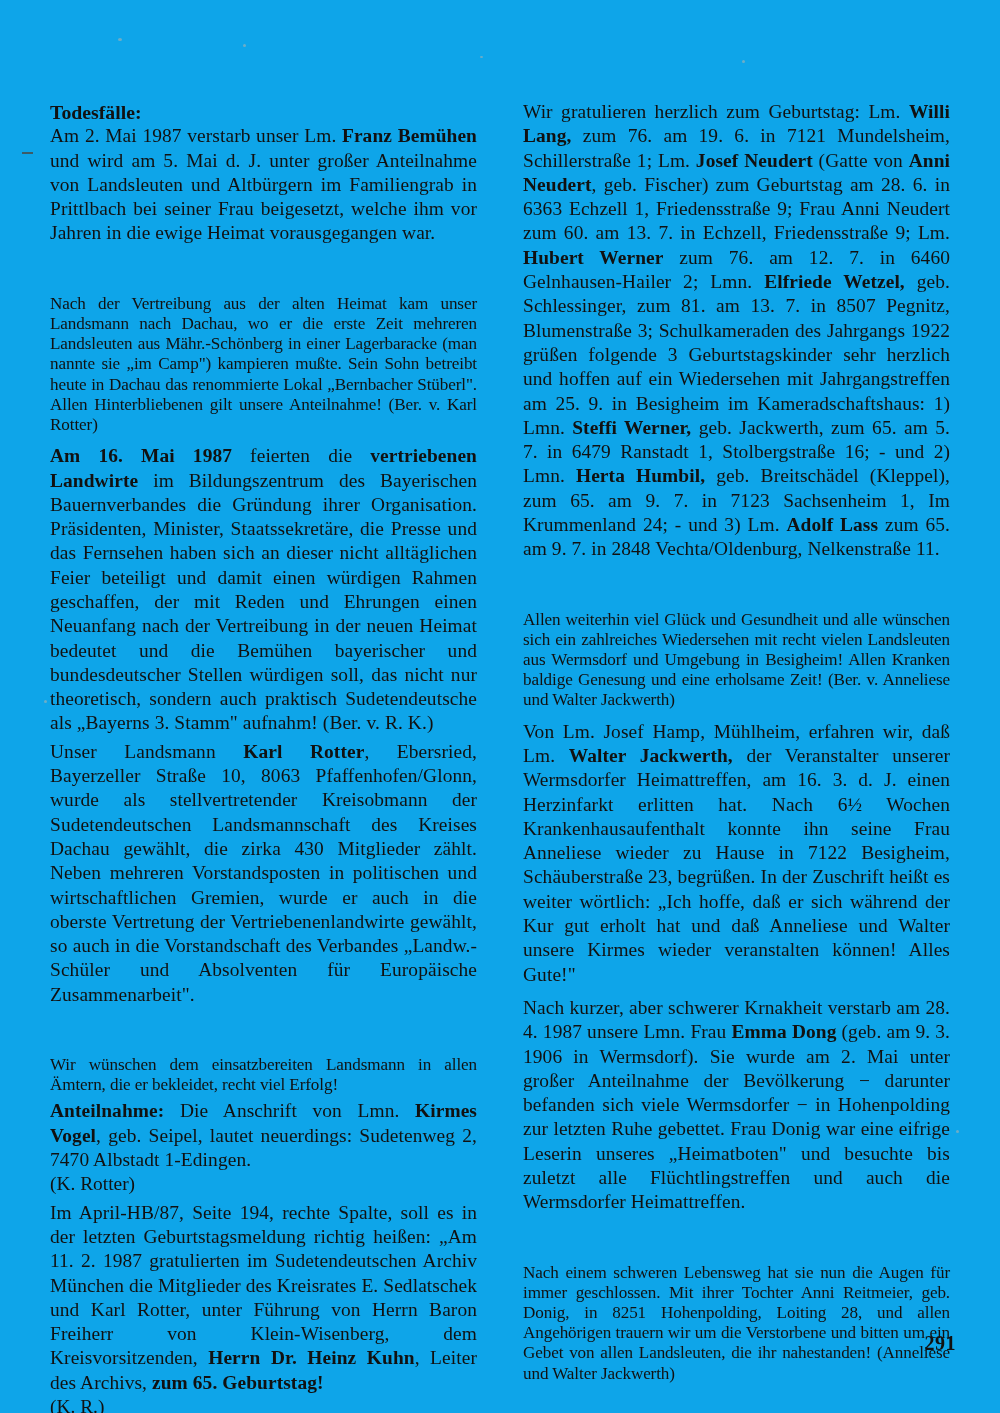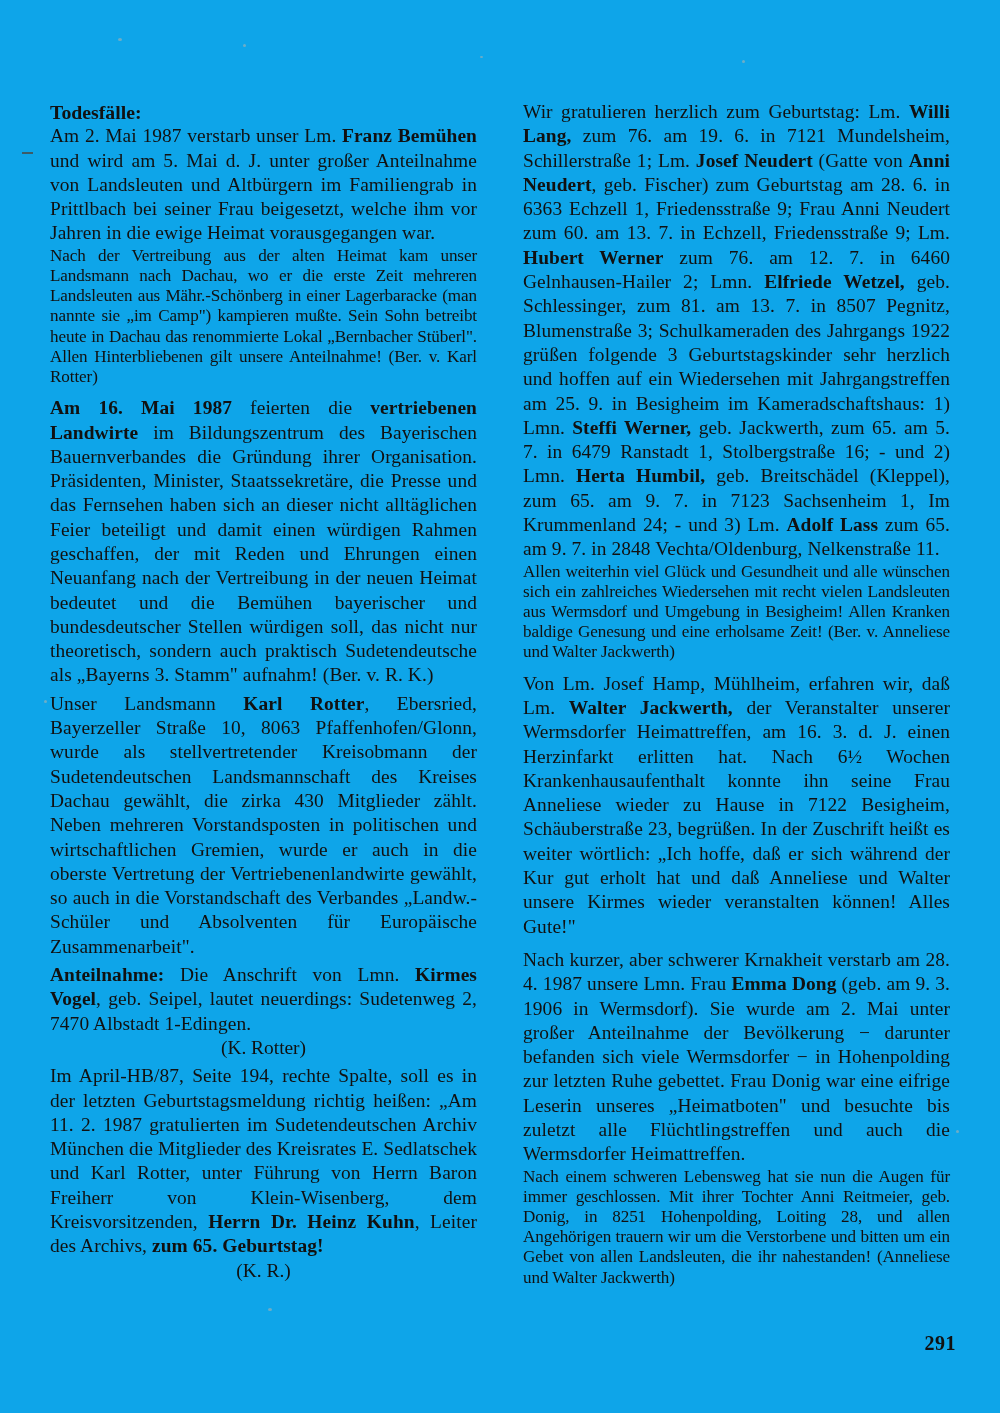--- a/index.html
+++ b/index.html
@@ -43,31 +43,32 @@
   .big {
     font-size: 19.4px;
     line-height: 24.3px;
     letter-spacing: 0.1px;
   }
   
   .small {
     font-size: 17.1px;
     line-height: 20.2px;
     letter-spacing: -0.1px;
+    margin-top: 48px;
   }
   .b { font-weight: bold; margin-top: 8px; }
   .head {
     font-weight: bold;
     font-size: 19.8px;
     line-height: 24.3px;
   }
   .gap { height: 9px; }
   .gap-sm { height: 4px; }
   .sig {
-    text-align: center;
+    text-align: left;
     font-size: 19.4px;
     line-height: 24.3px;
   }
   .pageno {
     position: absolute;
     right: 44px;
     bottom: 58px;
     font-size: 20px;
     font-weight: bold;
     letter-spacing: 0.5px;
@@ -114,20 +115,21 @@
 
       <div class="gap"></div>
 
 
       <p class="big"><span><span class="b">Am 16.</span> <span class="b">Mai 1987</span> feierten die <span class="b">vertriebenen</span> <span class="b">Landwirte</span> im Bildungszentrum des Bayerischen Bauernverbandes die Gründung ihrer Organisation. Präsidenten, Minister, Staatssekretäre, die Presse und das Fernsehen haben sich an dieser nicht alltäglichen Feier beteiligt und damit einen würdigen Rahmen geschaffen, der mit Reden und Ehrungen einen Neuanfang nach der Vertreibung in der neuen Heimat bedeutet und die Bemühen bayerischer und bundesdeutscher Stellen würdigen soll, das nicht nur theoretisch, sondern auch praktisch Sudetendeutsche als „Bayerns 3. Stamm" aufnahm! (Ber. v. R. K.)</span></p>
 
       <div class="gap-sm"></div>
 
       <p class="big"><span>Unser Landsmann <span class="b">Karl Rotter</span>, Ebersried, Bayerzeller Straße 10, 8063 Pfaffenhofen/Glonn, wurde als stellvertretender Kreisobmann der Sudetendeutschen Landsmannschaft des Kreises Dachau gewählt, die zirka 430 Mitglieder zählt. Neben mehreren Vorstandsposten in politischen und wirtschaftlichen Gremien, wurde er auch in die oberste Vertretung der Vertriebenenlandwirte gewählt, so auch in die Vorstandschaft des Verbandes „Landw.-Schüler und Absolventen für Europäische Zusammenarbeit".</span></p>
 
+      <p class="small"><span>Wir wünschen dem einsatzbereiten Landsmann in allen Ämtern, die er bekleidet, recht viel Erfolg!</span></p>
 
       <div class="gap-sm"></div>
 
       <p class="big"><span><span class="b">Anteilnahme:</span> Die Anschrift von Lmn. <span class="b">Kirmes Vogel</span>, geb. Seipel, lautet neuerdings: Sudetenweg 2, 7470 Albstadt 1-Edingen.</span></p>
       <p class="sig">(K. Rotter)</p>
 
       <div class="gap-sm"></div>
 
       <p class="big"><span>Im April-HB/87, Seite 194, rechte Spalte, soll es in der letzten Geburtstagsmeldung richtig heißen: „Am 11. 2. 1987 gratulierten im Sudetendeutschen Archiv München die Mitglieder des Kreisrates E. Sedlatschek und Karl Rotter, unter Führung von Herrn Baron Freiherr von Klein-Wisenberg, dem Kreisvorsitzenden, <span class="b">Herrn Dr. Heinz Kuhn</span>, Leiter des Archivs, <span class="b">zum 65. Geburtstag!</span></span></p>
       <p class="sig">(K. R.)</p>

